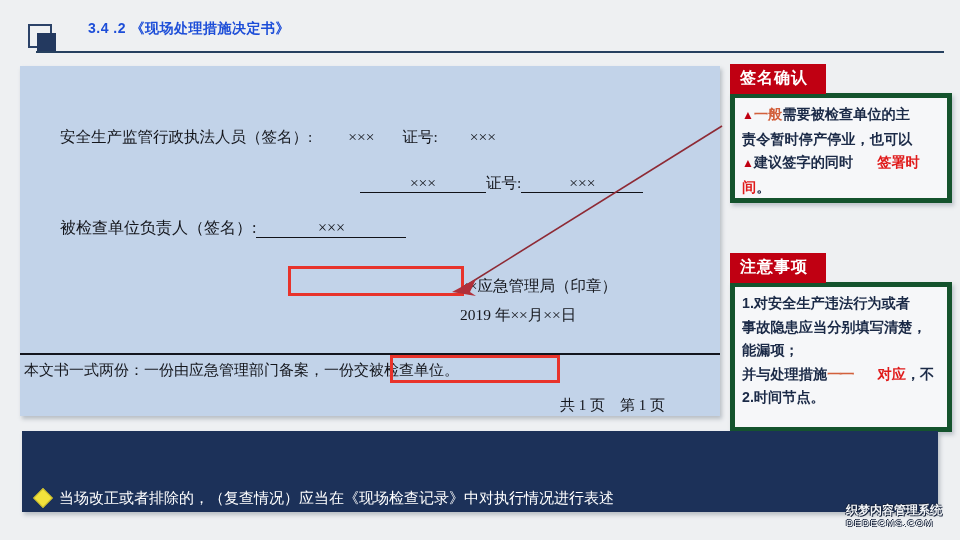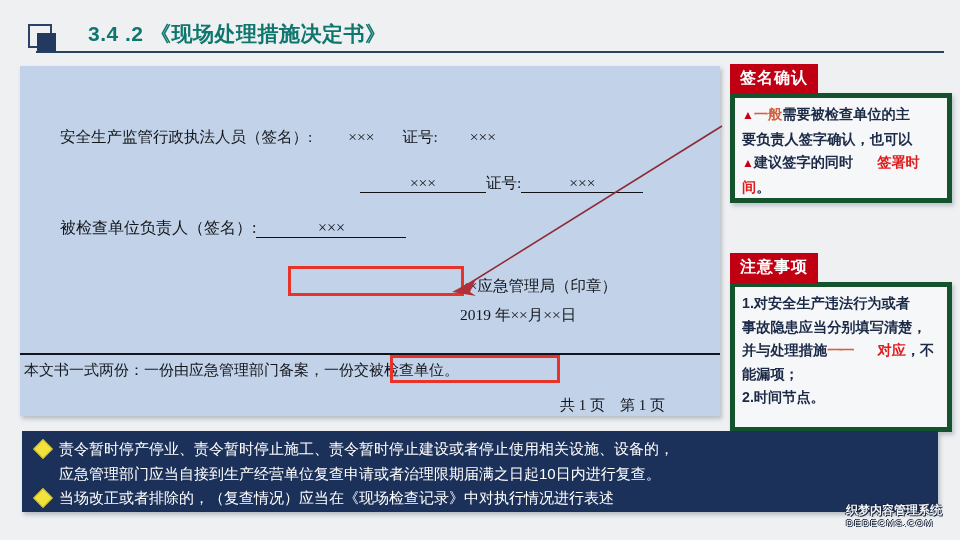--- a/index.html
+++ b/index.html
@@ -13,21 +13,21 @@
   .slide{position:absolute;inset:0;background:#eef0f2;}
 
   
   .hdr{position:absolute;left:0;top:8px;width:960px;height:46px;}
   .hdr-icon{position:absolute;left:28px;top:16px;width:30px;height:30px;}
   .hdr-icon .sq-out{position:absolute;left:0;top:0;width:20px;height:20px;border:2px solid #2b4268;background:transparent;}
   .hdr-icon .sq-fill{position:absolute;left:9px;top:9px;width:19px;height:20px;background:#23395f;}
   .hdr-title{
     position:absolute;left:88px;top:12px;
     font-family:"Liberation Sans","DejaVu Sans",sans-serif;
-    font-weight:bold;font-size:21px;color:#0f766e;letter-spacing:.5px;
+    font-weight:bold;font-size:14px;color:#1d4ed8;letter-spacing:.5px;
     white-space:nowrap;
   }
   .hdr-rule{position:absolute;left:36px;top:51px;width:908px;height:2px;background:#26405f;}
 
   
   .doc{
     position:absolute;left:20px;top:66px;width:700px;height:350px;
     background:#c2d3e9;
     box-shadow:2px 3px 4px rgba(120,130,145,.45);
   }
@@ -57,21 +57,21 @@
     position:absolute;left:370px;top:289px;width:170px;height:28px;
     border:3px solid #e8332b;box-sizing:border-box;background:transparent;
   }
   .arrow-svg{position:absolute;left:0;top:0;width:960px;height:540px;pointer-events:none;}
 
   
   .panel{position:absolute;}
   .panel-tab{
     display:inline-block;background:#c00012;color:#ffffff;
     font-family:"Liberation Sans","DejaVu Sans",sans-serif;
-    font-weight:bold;font-size:16px;padding:4px 10px 5px 10px;letter-spacing:1px;
+    font-weight:bold;font-size:16px;padding:4px 18px 5px 10px;letter-spacing:1px;
   }
   .panel-body{
     border:5px solid #14532d;background:#f6f7f9;
     box-shadow:2px 3px 4px rgba(120,130,145,.4);
     font-family:"Liberation Sans","DejaVu Sans",sans-serif;
     font-weight:bold;font-size:14.2px;color:#1b2a47;
     line-height:23.5px;padding:5px 6px 6px 7px;
     box-sizing:border-box;
   }
   .p1{left:730px;top:64px;width:222px;}
@@ -155,44 +155,37 @@
 
   <svg class="arrow-svg" viewBox="0 0 960 540">
     <line x1="722" y1="126" x2="462" y2="288" stroke="#8e2a35" stroke-width="1.6"></line>
     <polygon points="452,292 476,279 470,292 476,296" fill="#b0303a"></polygon>
   </svg>
 
   <div class="panel p1">
     <div class="panel-tab">签名确认</div>
     <div class="panel-body">
       <div><span class="tri">▲</span><span class="orange">一般</span><span>需要被检查单位的主</span></div>
-      <div>要负责人签字确认，也可以</div>
+      <div>责令暂时停产停业，也可以</div>
       <div><span class="tri">▲</span><span>建议签字的同时</span><span class="red">签署时间</span><span>。</span></div>
     </div>
   </div>
 
   <div class="panel p2">
     <div class="panel-tab">注意事项</div>
     <div class="panel-body">
       <div>1.对安全生产违法行为或者</div>
       <div>事故隐患应当分别填写清楚，</div>
+      <div>能漏项；</div>
       <div><span>并与处理措施</span><span class="dash">一一</span><span class="red">对应</span><span>，不</span></div>
-      <div>能漏项；</div>
       <div>2.时间节点。</div>
     </div>
   </div>
 
   <div class="band">
-    <div class="band-row band-r1">
-      <div class="bullet"></div>
-      <div class="band-text">
-        <div>责令暂时停产停业、责令暂时停止施工、责令暂时停止建设或者停止使用相关设施、设备的，</div>
-        <div>应急管理部门应当自接到生产经营单位复查申请或者治理限期届满之日起10日内进行复查。</div>
-      </div>
-    </div>
     <div class="band-row band-r2">
       <div class="bullet"></div>
       <div class="band-text">
         <div>当场改正或者排除的，（复查情况）应当在《现场检查记录》中对执行情况进行表述</div>
       </div>
     </div>
   </div>
 
   <div class="watermark">
     <div class="wm1">织梦内容管理系统</div>

